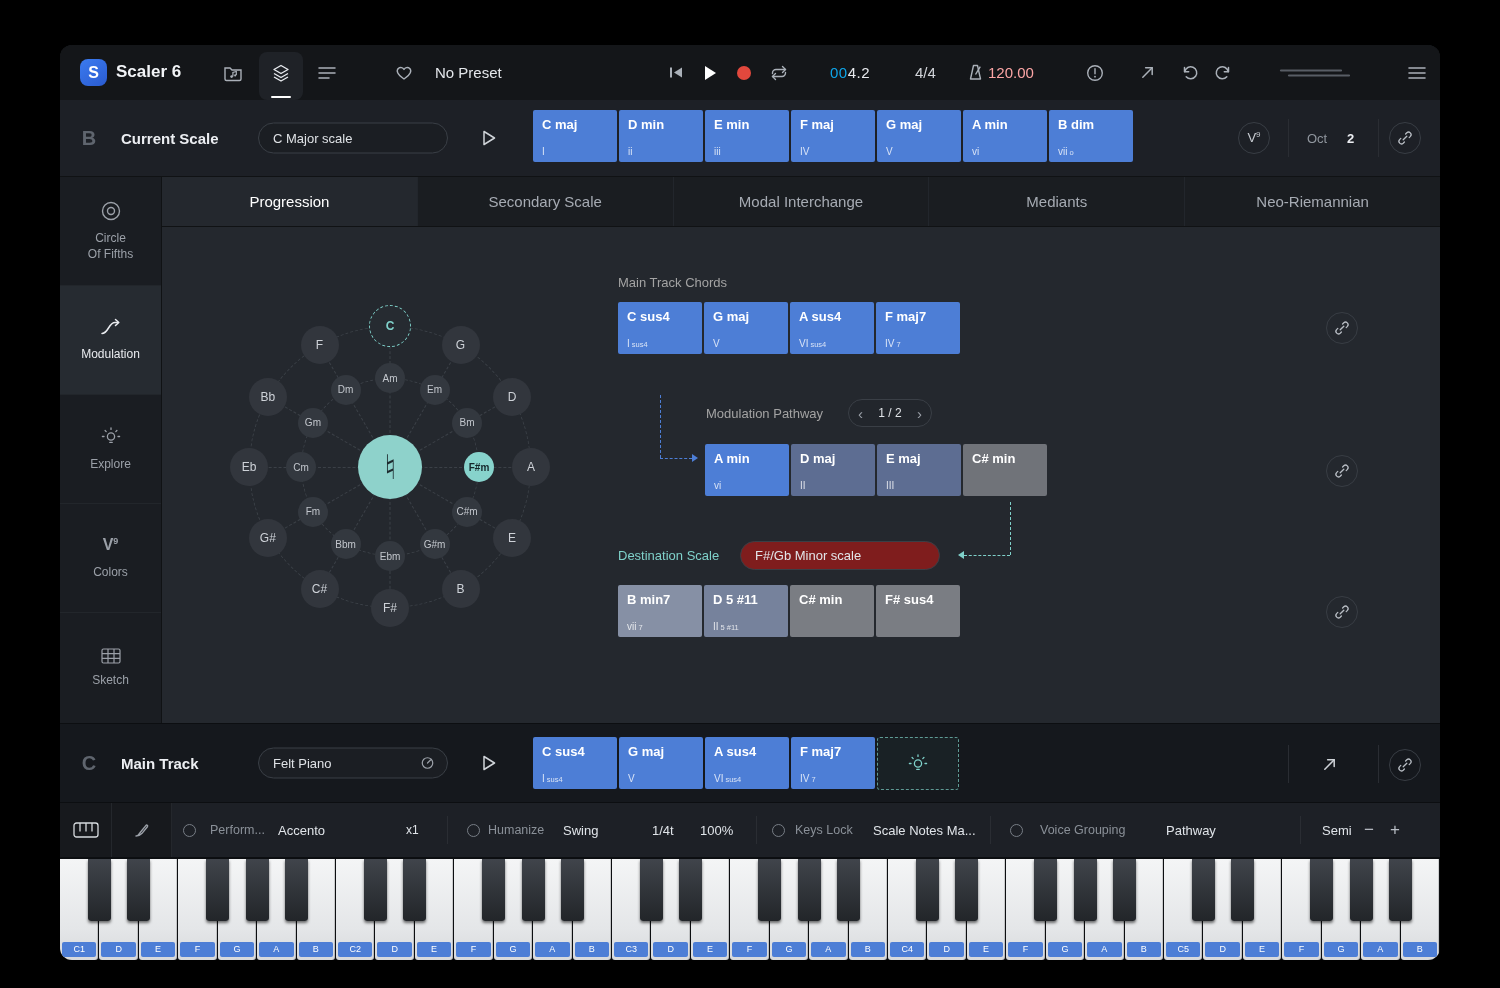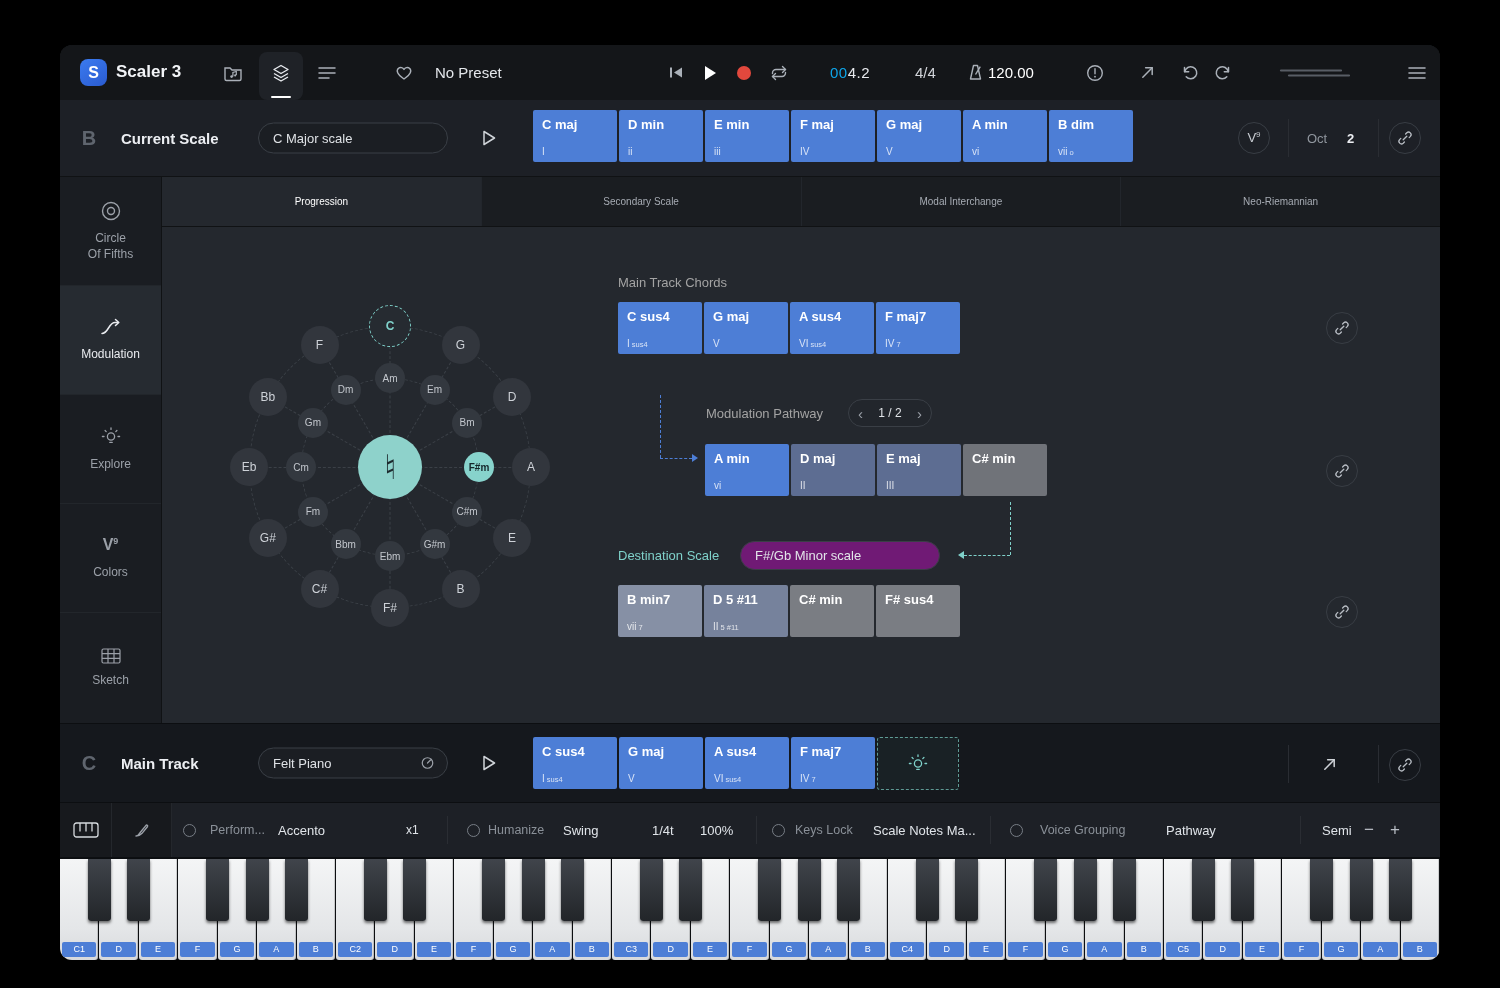--- a/index.html
+++ b/index.html
@@ -10,21 +10,21 @@
 .titlebar{position:absolute;left:0;top:0;width:100%;height:55px;background:#141619}
 .logo{position:absolute;left:20px;top:14px;width:27px;height:27px;border-radius:8px;background:linear-gradient(145deg,#3b7bf0,#2a5bd0);display:grid;place-items:center;font-weight:bold;font-size:16px;color:#fff}
 .appname{position:absolute;left:56px;top:17px;font-size:17px;font-weight:bold;color:#f2f4f7}
 .tbicon{position:absolute;top:0;height:55px;width:34px;display:grid;place-items:center;color:#aab0b8}
 .tb-activebox{position:absolute;left:199px;top:7px;width:44px;height:48px;background:#1f2227;border-radius:8px}
 .tb-underline{position:absolute;left:211px;top:51px;width:20px;height:2px;background:#fff;border-radius:1px}
 .preset-name{position:absolute;left:375px;top:19px;font-size:15px;color:#e4e7eb}
 .pos-display{position:absolute;left:770px;top:19px;font-size:15px;letter-spacing:.5px}
 .pos-display .dim{color:#0ea5e9}
 .timesig{position:absolute;left:855px;top:19px;font-size:15px;color:#d2d5da}
-.tempo{position:absolute;left:928px;top:19px;font-size:15px;color:#ffffff}
+.tempo{position:absolute;left:928px;top:19px;font-size:15px;color:#fca5a5}
 .lines-widget{position:absolute;left:1215px;top:22px;color:#585d65}
 
 .scale-row{position:absolute;left:0;top:55px;width:100%;height:77px;background:#1d2026;border-bottom:1px solid #101214}
 .track-row{position:absolute;left:0;top:678px;width:100%;height:80px;background:#15181d;border-top:1px solid #0c0e11;border-bottom:1px solid #0c0e11}
 .section-letter{position:absolute;left:15px;top:50%;transform:translateY(-50%);width:28px;text-align:center;font-size:20px;font-weight:bold;color:#5f656e}
 .row-label{position:absolute;left:61px;top:50%;transform:translateY(-50%);font-size:15px;font-weight:600;color:#eceef2}
 .pill{position:absolute;left:198px;top:50%;transform:translateY(-50%);width:190px;height:31px;border:1px solid #3a3f46;border-radius:16px;display:flex;align-items:center;padding:0 12px 0 14px;font-size:13px;color:#dfe2e6;background:#1b1e23}
 .pill .spacer{flex:1}
 .playbtn{position:absolute;left:421px;top:50%;transform:translateY(-50%);color:#cfd3d8}
 .chord-row{position:absolute;display:flex;gap:2px}
@@ -48,41 +48,41 @@
 
 .mid{position:absolute;left:0;top:132px;width:100%;height:546px;display:flex}
 .sidebar{width:102px;background:#1a1d22;border-right:1px solid #101214;display:flex;flex-direction:column}
 .sb-item{flex:0 0 109px;display:flex;flex-direction:column;align-items:center;justify-content:center;gap:9px;color:#9ba0a8;font-size:12px;border-bottom:1px solid #22262b;cursor:pointer;text-align:center;line-height:1.3}
 .sb-item:last-child{flex:1;border-bottom:none}
 .sb-item.active{background:#262b31;color:#e9ebef}
 .v9icon{font-size:16px;font-weight:600}
 .v9icon sup{font-size:9px}
 .main{flex:1;display:flex;flex-direction:column;min-width:0}
 .tabs{height:50px;display:flex;background:#1a1d21;border-bottom:1px solid #101214}
-.tab{flex:1;display:flex;align-items:center;justify-content:center;font-size:10px;color:#a6abb3;border-right:1px solid #22262c;cursor:pointer}
+.tab{flex:1;display:flex;align-items:center;justify-content:center;font-size:15px;color:#a6abb3;border-right:1px solid #22262c;cursor:pointer}
 .tab:last-child{border-right:none}
 .tab.active{background:#24282e;color:#fff}
 .content{flex:1;position:relative;background:#24282e}
 
 .cof{position:absolute;left:58px;top:70px;width:340px;height:340px}
 .ring{position:absolute;border:1px dashed #3b4047;border-radius:50%}
 .spoke{position:absolute;height:0;border-top:1px dashed #3b4047;transform-origin:left center}
 .cnode{position:absolute;border-radius:50%;background:#32363d;display:grid;place-items:center;color:#ced2d8;cursor:pointer}
 .cnode.outer{font-size:12px}
 .cnode.inner{font-size:10px;color:#c3c7cd;background:#33383f}
 .cnode.sel-outer{background:#262b31;border:1.5px dashed #7fd1ca;color:#7fd1ca;font-weight:600}
 .cnode.sel-inner{background:#87d3cc;color:#15262a;font-weight:bold}
 .ccenter{position:absolute;left:138px;top:138px;width:64px;height:64px;border-radius:50%;background:#8ed2cb;display:grid;place-items:center;color:#1c2a2e;font-size:34px;cursor:pointer;font-family:"DejaVu Sans",sans-serif}
 
 .panel-label{position:absolute;font-size:13px;color:#a3a3a3}
 .panel-label.teal{color:#7fd1ca}
 .pager{position:absolute;left:686px;top:172px;width:84px;height:28px;border:1px solid #3a3f46;border-radius:14px;display:flex;align-items:center;justify-content:space-between;padding:0 9px;background:#22262c}
 .pager .chev{font-size:15px;color:#9ba0a8;cursor:pointer}
 .pager .pg{font-size:12px;color:#dfe2e6}
-.dest-pill{position:absolute;left:578px;top:314px;width:200px;height:29px;border:1px solid #3a3f46;border-radius:15px;display:flex;align-items:center;padding:0 14px;font-size:13px;color:#e2e5e9;background:#701a75}
+.dest-pill{position:absolute;left:578px;top:314px;width:200px;height:29px;border:1px solid #3a3f46;border-radius:15px;display:flex;align-items:center;padding:0 14px;font-size:13px;color:#e2e5e9;background:#7f1d1d}
 .dash-v{position:absolute;width:0;border-left:1.5px dashed #4d7ed6}
 .dash-h{position:absolute;height:0;border-top:1.5px dashed #4d7ed6}
 .dash-v.teal,.dash-h.teal{border-color:#7fd1ca}
 .arr-right{position:absolute;width:0;height:0;border-top:4px solid transparent;border-bottom:4px solid transparent;border-left:6px solid #4d7ed6}
 .arr-left{position:absolute;width:0;height:0;border-top:4px solid transparent;border-bottom:4px solid transparent;border-right:6px solid #7fd1ca}
 .bottom-ctl{position:absolute;left:0;bottom:32px;height:28px;display:flex;align-items:center}
 .radio{width:14px;height:14px;border:1.5px solid #9aa0a8;border-radius:50%;cursor:pointer}
 
 .controls{position:absolute;left:0;top:758px;width:100%;height:54px;background:#1d2026}
 .chip{position:absolute;top:0;height:54px;display:grid;place-items:center;background:#17191d;border-right:1px solid #24272c;cursor:pointer}
@@ -99,21 +99,21 @@
 </style>
 </head>
 <body>
 
 <div class="window">
 
   <header class="titlebar">
     <div class="logo">
         <span>S</span>
       </div>
-    <div class="appname">Scaler 3</div>
+    <div class="appname">Scaler 6</div>
     <div class="tb-activebox"></div>
     <div class="tb-underline"></div>
     <div class="tbicon" style="left:156px">
       <svg width="20" height="18" viewBox="0 0 20 18" fill="none" stroke="currentColor" stroke-width="1.4">
           <path d="M2 4 h5 l2 2 h9 v9 a1.5 1.5 0 0 1 -1.5 1.5 h-13 A1.5 1.5 0 0 1 2 15 Z"></path>
           <circle cx="8.6" cy="12.6" r="1.3" fill="currentColor" stroke="none"></circle>
           <path d="M9.9 12.6 V8.4 l3.4 -0.9 v3.4" stroke-width="1.2"></path>
           <circle cx="12.2" cy="11.4" r="1.1" fill="currentColor" stroke="none"></circle>
         </svg>
     </div>
@@ -321,20 +321,21 @@
             </svg>
           </span>
           <span>Sketch</span>
         </div>
       </aside>
     <div class="main">
       <nav class="tabs">
           <div class="tab active">Progression</div>
           <div class="tab">Secondary Scale</div>
           <div class="tab">Modal Interchange</div>
+          <div class="tab">Mediants</div>
           <div class="tab">Neo-Riemannian</div>
         </nav>
       <div class="content">
 
         <div class="cof">
             <div class="spoke" style="width: 141px; left: 170px; top: 170px; transform: rotate(-90deg);"></div>
             <div class="spoke" style="width: 141px; left: 170px; top: 170px; transform: rotate(-60deg);"></div>
             <div class="spoke" style="width: 141px; left: 170px; top: 170px; transform: rotate(-30deg);"></div>
             <div class="spoke" style="width: 141px; left: 170px; top: 170px; transform: rotate(0deg);"></div>
             <div class="spoke" style="width: 141px; left: 170px; top: 170px; transform: rotate(30deg);"></div>

